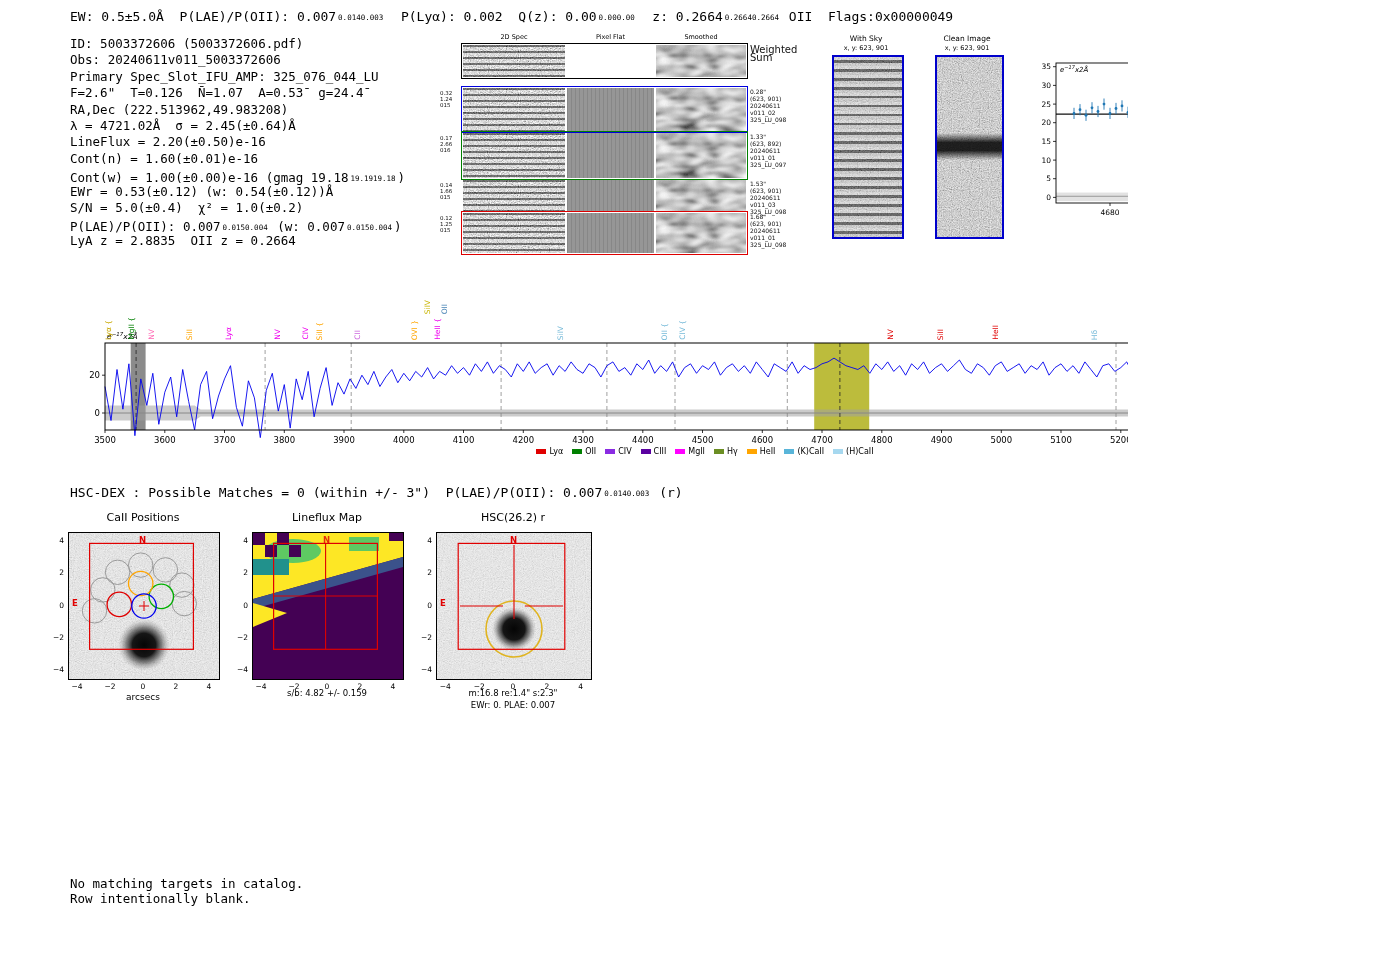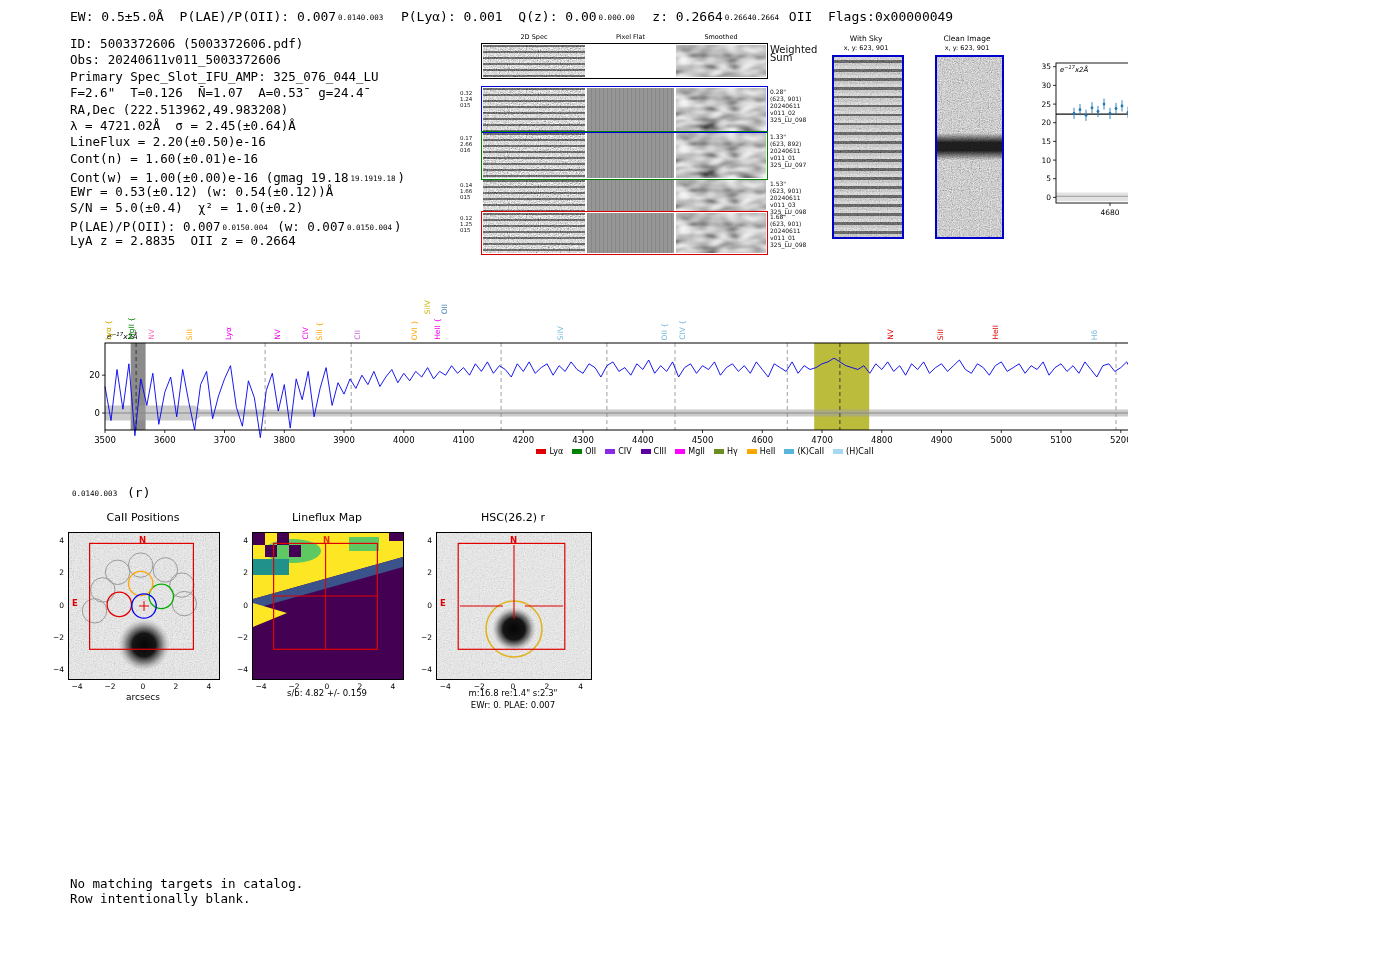--- a/index.html
+++ b/index.html
@@ -5,21 +5,21 @@
   html,body{margin:0;padding:0;background:#fff;}
   #page{position:relative;width:1128px;height:953px;background:#fff;overflow:hidden;
         font-family:"DejaVu Sans",sans-serif;color:#000;}
   .mono{font-family:"DejaVu Sans Mono",monospace;}
   #header-left{position:absolute;left:70px;top:6px;font-size:13px;white-space:pre;}
   #header-right{position:absolute;left:1055px;top:6px;font-size:13px;white-space:pre;}
   .stack{display:inline-flex;flex-direction:row;vertical-align:middle;font-size:7.5px;line-height:7.5px;margin:8px 2px;}
   #info-block{position:absolute;left:70px;top:36px;font-size:12.5px;}
   .info-line{height:16.4px;white-space:pre;}
   
-  #cutout-panel{position:absolute;left:460px;top:30px;width:360px;height:230px;}
+  #cutout-panel{position:absolute;left:440px;top:30px;width:360px;height:230px;}
   .cut-header{position:absolute;top:3px;font-size:6.5px;text-align:center;}
   .cutrow{position:absolute;left:0;width:360px;}
   .cut-left{position:absolute;left:0;top:2px;width:20px;font-size:5.5px;line-height:6.2px;color:#111;}
   .cut-imgs{position:absolute;left:23px;top:0;width:283px;height:100%;}
   .cut-border{position:absolute;left:-2px;top:-2px;right:-2px;bottom:-2px;border:1.6px solid #000;}
   .img{position:absolute;top:0;height:100%;overflow:hidden;}
   .img.spec{left:0;width:102px;background:#5a5a5a;}
   .img.flat{left:104px;width:87px;background:#969696;}
   .img.flat.blank{background:#fff;}
   .img.smooth{left:193px;width:90px;background:#7a7a7a;}
@@ -76,21 +76,21 @@
         <feComponentTransfer>
           <feFuncR type="linear" slope="2.2" intercept="-0.55"></feFuncR>
           <feFuncG type="linear" slope="2.2" intercept="-0.55"></feFuncG>
           <feFuncB type="linear" slope="2.2" intercept="-0.55"></feFuncB>
           <feFuncA type="linear" slope="0" intercept="1"></feFuncA>
         </feComponentTransfer>
       </filter>
     </defs>
   </svg>
 
-  <div id="header-left" class="mono"><span>EW: 0.5±5.0Å  P(LAE)/P(OII): 0.007</span><span class="stack"><span>0.014</span><span>0.003</span></span><span>  P(Lyα): 0.001  Q(z): 0.00</span><span class="stack"><span>0.00</span><span>0.00</span></span><span>  z: 0.2664</span><span class="stack"><span>0.2664</span><span>0.2664</span></span><span> OII  Flags:0x00000049</span></div>
+  <div id="header-left" class="mono"><span>EW: 0.5±5.0Å  P(LAE)/P(OII): 0.007</span><span class="stack"><span>0.014</span><span>0.003</span></span><span>  P(Lyα): 0.002  Q(z): 0.00</span><span class="stack"><span>0.00</span><span>0.00</span></span><span>  z: 0.2664</span><span class="stack"><span>0.2664</span><span>0.2664</span></span><span> OII  Flags:0x00000049</span></div>
 
   <div id="info-block" class="mono">
       <div class="info-line"><span>ID: 5003372606 (5003372606.pdf)</span></div>
       <div class="info-line"><span>Obs: 20240611v011_5003372606</span></div>
       <div class="info-line"><span>Primary Spec_Slot_IFU_AMP: 325_076_044_LU</span></div>
       <div class="info-line"><span>F=2.6"  T=0.126  N̄=1.07  A=0.53̄  g=24.4̄</span></div>
       <div class="info-line"><span>RA,Dec (222.513962,49.983208)</span></div>
       <div class="info-line"><span>λ = 4721.02Å  σ = 2.45(±0.64)Å</span></div>
       <div class="info-line"><span>LineFlux = 2.20(±0.50)e-16</span></div>
       <div class="info-line"><span>Cont(n) = 1.60(±0.01)e-16</span></div>
@@ -451,21 +451,21 @@
       <div class="leg-item">
         <span class="leg-sw" style="background: rgb(89, 181, 217);"></span>
         <span>(K)CaII</span>
       </div>
       <div class="leg-item">
         <span class="leg-sw" style="background: rgb(166, 216, 239);"></span>
         <span>(H)CaII</span>
       </div>
     </div>
 
-  <div id="hsc-line" class="mono"><span class="stack"><span>0.014</span><span>0.003</span></span><span> (r)</span></div>
+  <div id="hsc-line" class="mono"><span>HSC-DEX : Possible Matches = 0 (within +/- 3")  P(LAE)/P(OII): 0.007</span><span class="stack"><span>0.014</span><span>0.003</span></span><span> (r)</span></div>
 
   <div>
     <div class="panel-title" style="left:143px;top:511px">CaII Positions</div>
     <div class="plotbox" style="left:68px;top:532px;width:150px;height:146px">
       <svg class="noise-svg" style="opacity:.25">
           <rect width="100%" height="100%" filter="url(#fNoise)"></rect>
         </svg>
       <svg class="panel-svg" viewBox="0 0 150 146">
         <defs>
           <radialGradient id="gb1">

